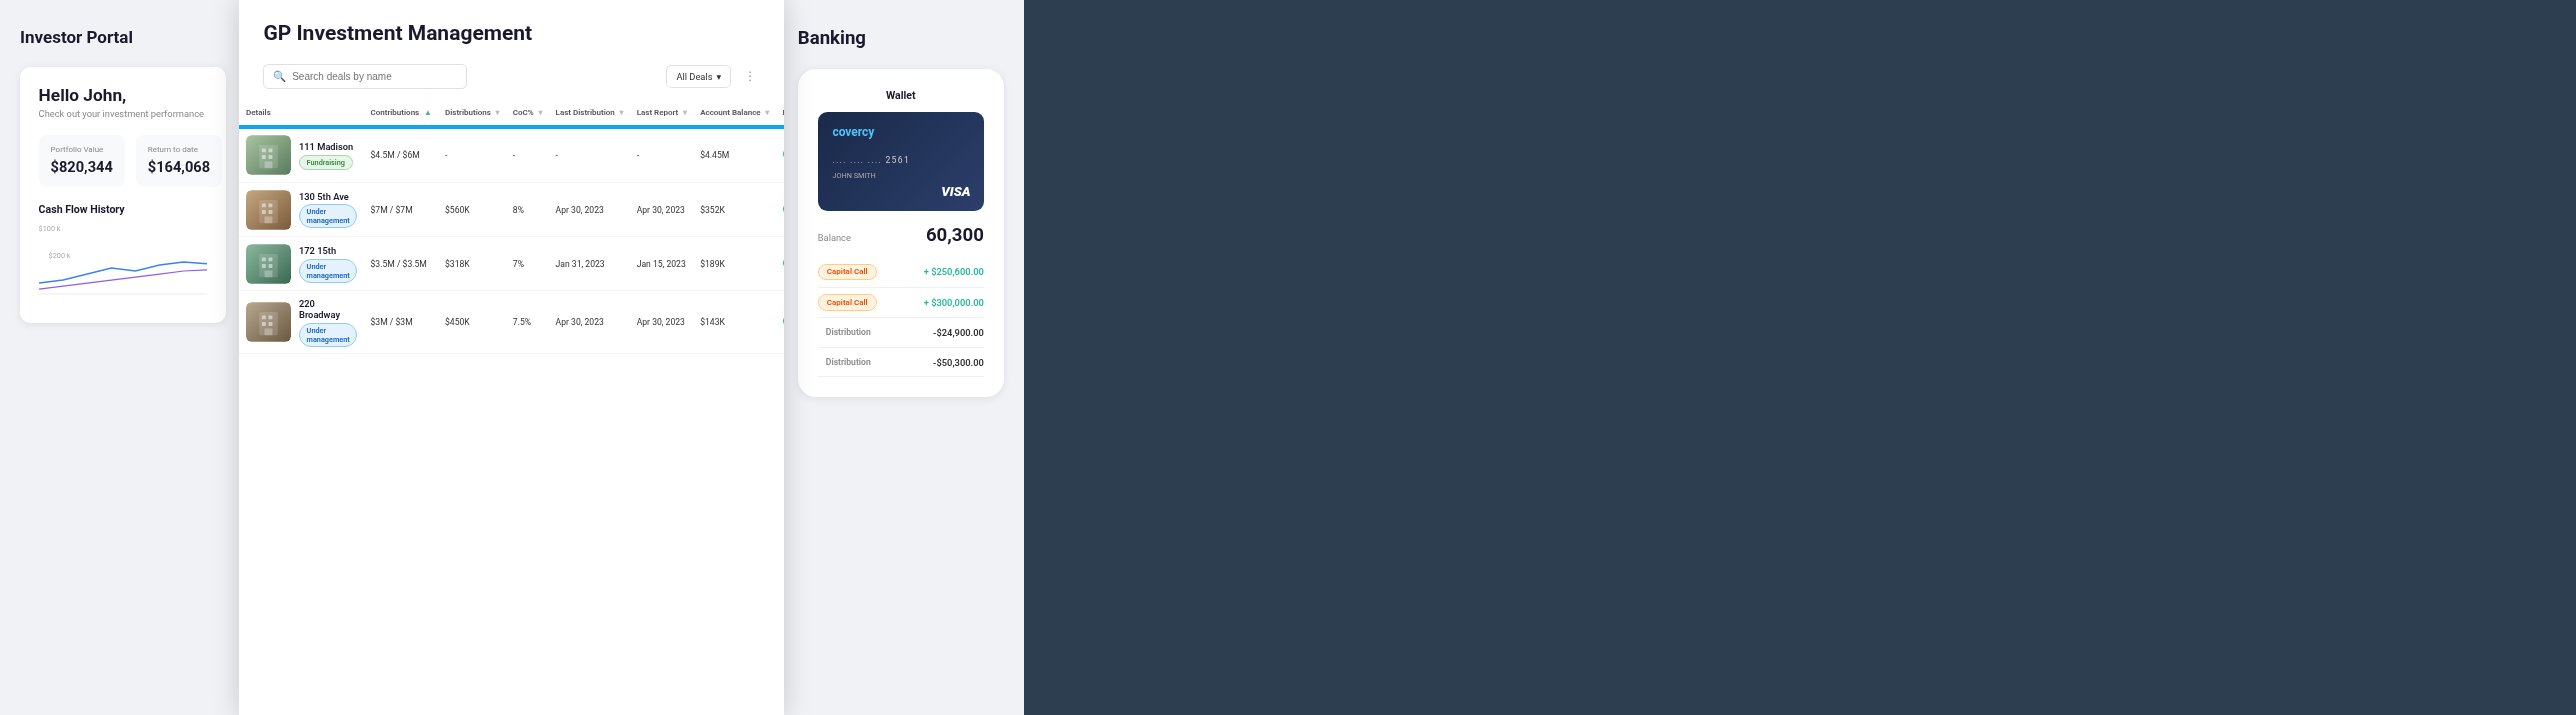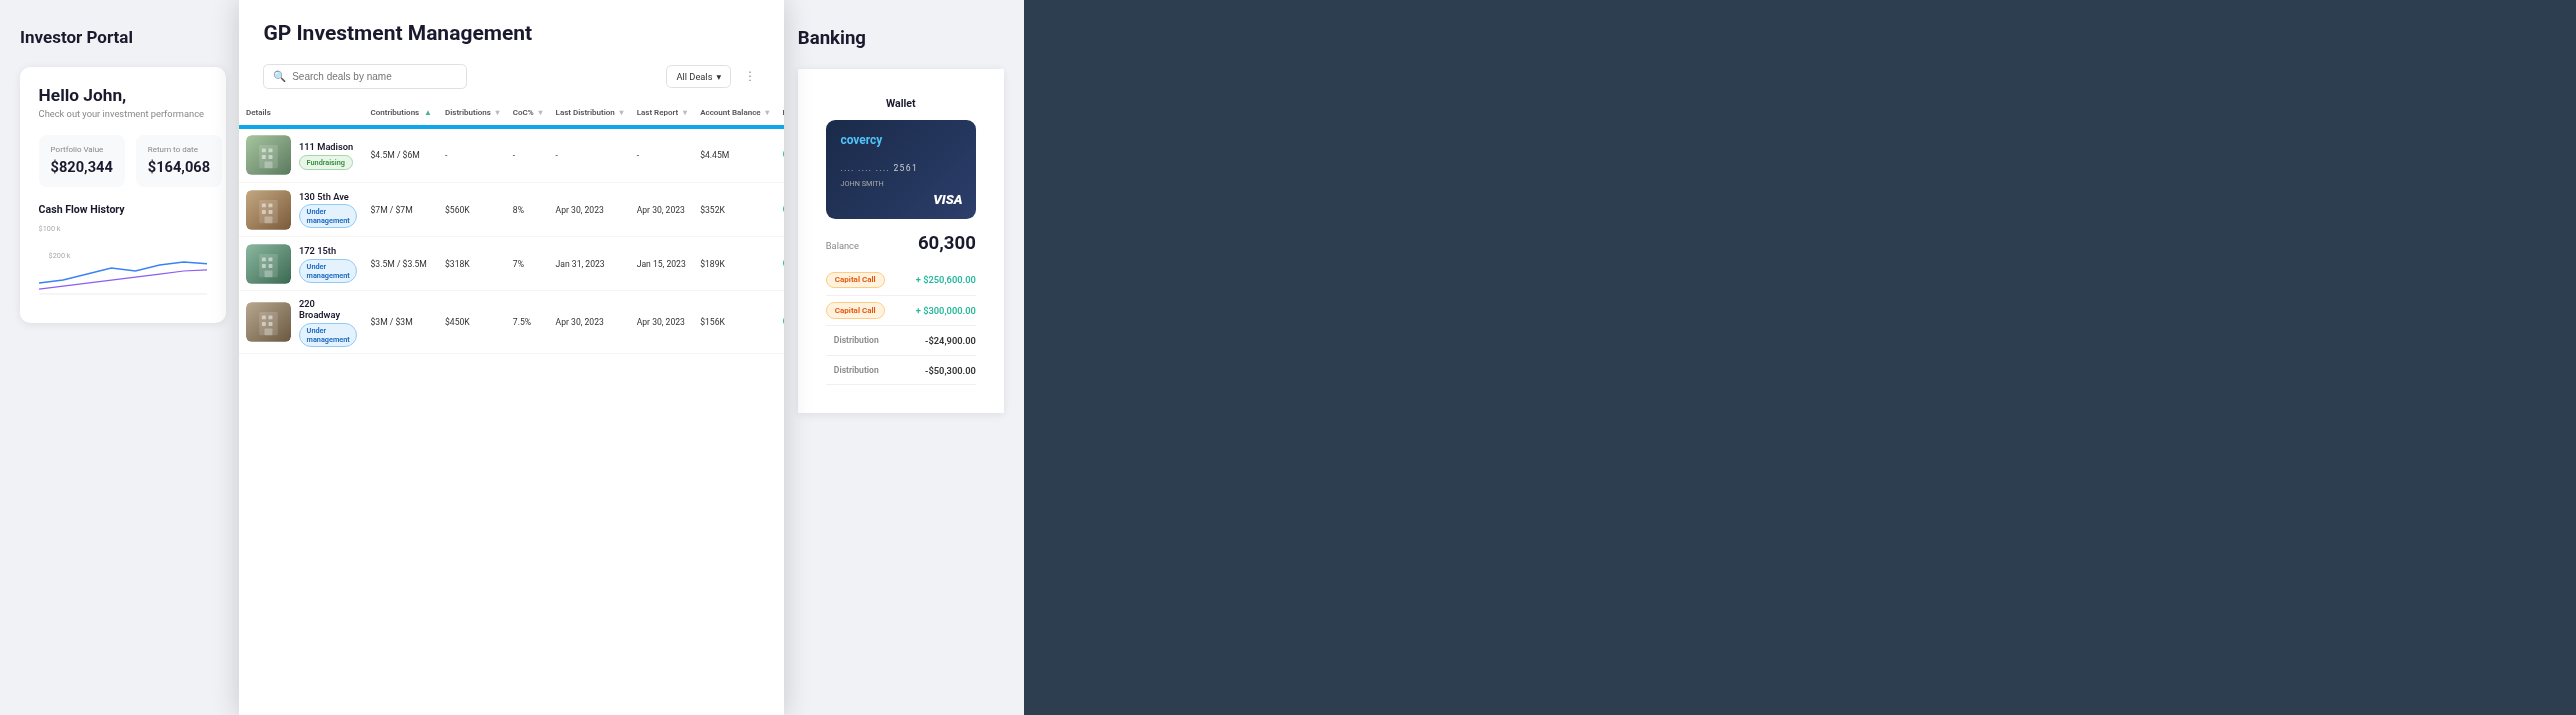--- a/index.html
+++ b/index.html
@@ -255,22 +255,22 @@
       z-index: 1;
     }
     .banking-title {
       font-size: 18.6px;
       font-weight: 700;
       color: #1a1a2e;
       margin-bottom: 20px;
     }
     .banking-card {
       background: #fff;
-      border-radius: 1px;
-      padding: 28px;
+      border-radius: 18px;
+      padding: 20px;
       box-shadow: 0 1.3px 8px rgba(0,0,0,0.08);
     }
     .wallet-title {
       font-size: 10.6px;
       font-weight: 700;
       color: #1a1a2e;
       text-align: center;
       margin-bottom: 10.6px;
     }
     .credit-card {
@@ -580,21 +580,21 @@
           <div class="deal-name">220 Broadway</div>
           <span class="deal-badge badge-management">Under management</span>
         </div>
       </div>
     </td>
     <td>$3M / $3M</td>
     <td>$450K</td>
     <td>7.5%</td>
     <td>Apr 30, 2023</td>
     <td>Apr 30, 2023</td>
-    <td>$156K</td>
+    <td>$143K</td>
     <td>
       <span class="status-dot"></span>
     </td>
 
   </tr>
         </tbody>
     </table>
   </div>
 </div>
 

